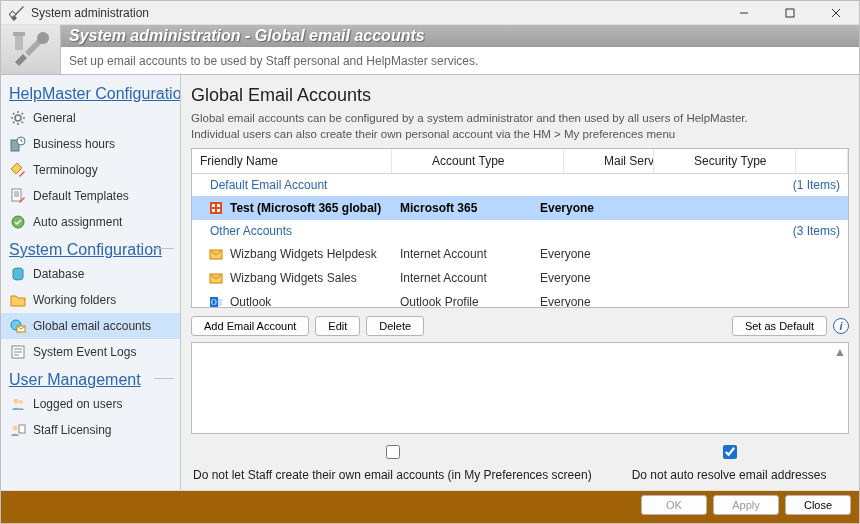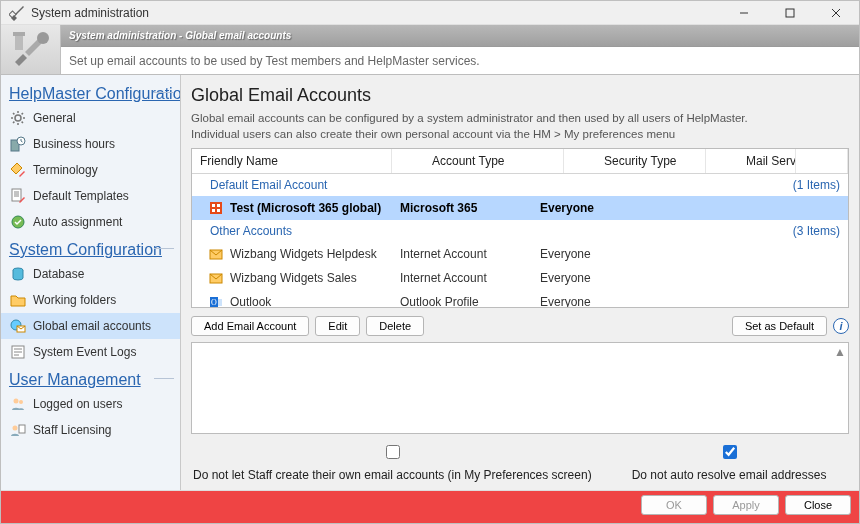--- a/index.html
+++ b/index.html
@@ -10,21 +10,21 @@
   .titlebar .icon { width:16px; height:16px; margin:0 6px 0 8px; display:flex; align-items:center; justify-content:center; }
   .titlebar .title { flex:0 0 auto; }
   .titlebar-spacer { flex:1; }
   .win-btn { width:46px; height:30px; display:flex; align-items:center; justify-content:center; color:#555; }
   
   .banner { height:50px; display:flex; align-items:stretch; border-bottom:1px solid #bdbdbd; }
   .banner-icon { width:60px; display:flex; align-items:center; justify-content:center;
     background:linear-gradient(to bottom,#e8e8e8,#d2d2d2); border-right:1px solid #bfbfbf; }
   .banner-right { flex:1; display:flex; flex-direction:column; }
   .banner-title { height:22px; display:flex; align-items:center; padding:8px 8px;
-    background:linear-gradient(to bottom,#b8b8b8,#9f9f9f); color:#fff; font-weight:bold; font-style:italic; font-size:10px; text-shadow:1px 1px 1px #666; border-bottom:1px solid #9a9a9a; }
+    background:linear-gradient(to bottom,#b8b8b8,#9f9f9f); color:#fff; font-weight:bold; font-style:italic; font-size:16px; text-shadow:1px 1px 1px #666; border-bottom:1px solid #9a9a9a; }
   .banner-sub { flex:1; display:flex; align-items:center; padding:0 8px; background:#fff; color:#666; font-size:12px; }
   
   .body { flex:1; display:flex; min-height:0; }
   .sidebar { width:180px; background:#f0f4f9; border-right:1px solid #c9c9c9; overflow-y:auto; padding:4px 0; }
   .side-header { color:#2a66b1; font-size:16px; padding:6px 8px 2px; white-space:nowrap; position:relative;text-decoration:underline; }
   .side-header::after { content:""; position:absolute; left:calc(100% - 26px); right:6px; top:50%; border-top:1px solid #b7c4d6; }
   .side-item { display:flex; align-items:center; gap:6px; padding:4px 8px; cursor:default; white-space:nowrap; }
   .side-item.active { background:#cde3fb; }
   .side-icon { width:18px; height:18px; display:flex; align-items:center; justify-content:center; }
   
@@ -50,21 +50,21 @@
   .row-icon { width:16px; height:16px; display:flex; align-items:center; justify-content:center; }
   .toolbar { display:flex; align-items:center; gap:6px; margin:8px 0 6px; }
   .btn { border:1px solid #b5b5b5; background:#fdfdfd; border-radius:3px; padding:3px 12px; font-size:11px; cursor:default; }
   .btn:disabled, .btn.disabled { color:#9a9a9a; }
   .spacer { flex:1; }
   .details { flex:1; border:1px solid #bcbcbc; background:#fff; position:relative; min-height:80px; }
   .scrollarrow { position:absolute; right:2px; top:2px; color:#888; font-size:12px; }
   .checks { display:flex; align-items:center; gap:40px; padding:8px 2px; font-size:12px; color:#222; }
   .chk { display:flex; align-items:center; gap:6px;flex-direction:column; }
   .chk input { width:14px; height:14px; accent-color:#1a6fd6; }
-  .dlg-buttons { display:flex; justify-content:flex-end; gap:6px; padding:4px 8px 8px; border-top:1px solid #ddd; background:#ef4444; }
+  .dlg-buttons { display:flex; justify-content:flex-end; gap:6px; padding:4px 8px 8px; border-top:1px solid #ddd; background:#a16207; }
   .dlg-buttons .btn { min-width:66px; text-align:center; }
   .info-icon { width:16px; height:16px; border-radius:50%; border:1px solid #2a66b1; color:#2a66b1; font-style:italic; font-weight:bold; font-size:11px; display:flex; align-items:center; justify-content:center; background:#fff; }
 </style>
 </head>
 <body>
 
 <div class="window">
 
   <div class="titlebar">
     <span class="icon">
@@ -98,21 +98,21 @@
       <svg width="44" height="44" viewBox="0 0 44 44">
           <path d="M6 34 L14 26 L18 30 L10 38 Z" fill="#888"></path>
           <path d="M16 24 L30 10 L34 14 L20 28 Z" fill="#aaa"></path>
           <circle cx="34" cy="10" r="6" fill="#999"></circle>
           <rect x="4" y="4" width="12" height="4" fill="#aaa"></rect>
           <rect x="6" y="8" width="8" height="14" fill="#bbb"></rect>
         </svg>
     </div>
     <div class="banner-right">
       <div class="banner-title">System administration - Global email accounts</div>
-      <div class="banner-sub">Set up email accounts to be used by Test members and HelpMaster services.</div>
+      <div class="banner-sub">Set up email accounts to be used by Staff personal and HelpMaster services.</div>
     </div>
   </div>
 
   <div class="body">
 
     <div class="sidebar" id="sidebar">
         <div class="side-header">HelpMaster Configuration</div>
         <div class="side-item">
           <span class="side-icon">
             <svg width="16" height="16" viewBox="0 0 16 16">
@@ -224,22 +224,22 @@
       <div class="page-title">Global Email Accounts</div>
       <div class="page-desc">
         <span>Global email accounts can be configured by a system administrator and then used by all users of HelpMaster.</span><br>
         <span>Individual users can also create their own personal account via the HM  &gt; My preferences menu</span>
       </div>
 
       <div class="grid">
         <div class="grid-head">
           <div class="col c1">Friendly Name</div>
           <div class="col c2">Account Type</div>
+          <div class="col c4">Mail Server</div>
           <div class="col c3">Security Type</div>
-          <div class="col c4">Mail Server</div>
           <div class="col c5"></div>
         </div>
         <div class="grid-body" id="grid-body">
             <div class="grid-group">
               <span class="gname">Default Email Account</span>
               <span class="gcount">(1 Items)</span>
             </div>
             <div class="grid-row selected">
               <div class="col c1">
                 <span class="row-icon">

